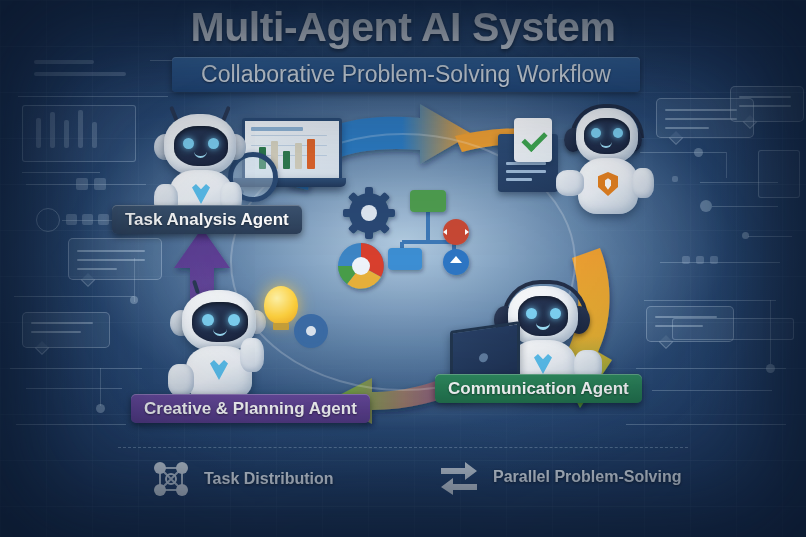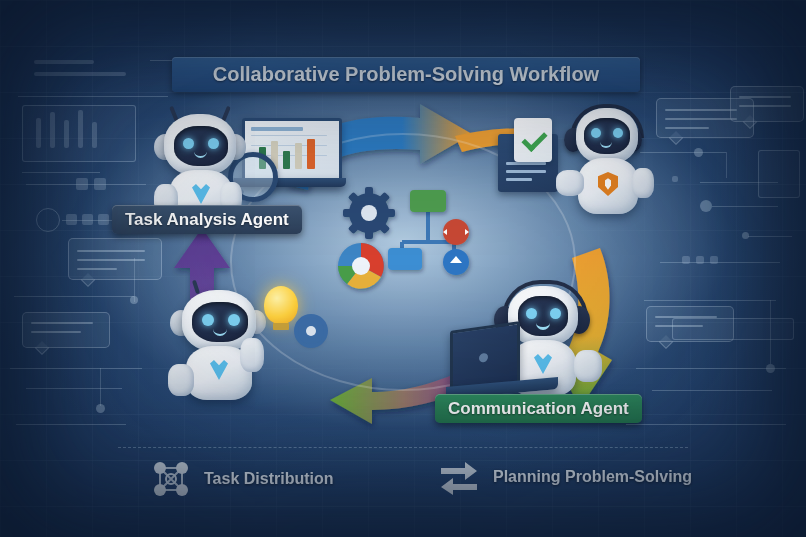--- a/index.html
+++ b/index.html
@@ -48,36 +48,36 @@
     text-shadow: 0 2px 4px rgba(0,0,0,.55), 0 0 18px rgba(120,175,225,.35);
   }
   .subtitle-band {
     position:absolute; left:172px; top:57px; width:468px; height:35px;
     border-radius:4px;
     background: linear-gradient(180deg,#3b6ea8 0%, #2d5a91 45%, #24497b 100%);
     box-shadow: 0 2px 6px rgba(0,0,0,.42), inset 0 1px 0 rgba(255,255,255,.22);
     display:flex; align-items:center; justify-content:center;
   }
   .subtitle-band span {
-    font-size:20px; font-weight:bold; color:#eef5fb;
+    font-size:23px; font-weight:normal; color:#eef5fb;
     text-shadow:0 1px 2px rgba(0,0,0,.5);
   }
   
   .badge {
     position:absolute; height:29px; border-radius:5px;
     display:flex; align-items:center; justify-content:center;
     padding:0 13px; white-space:nowrap;
     font-size:17px; font-weight:bold; color:#fff;
     text-shadow:0 1px 2px rgba(0,0,0,.45);
     box-shadow:0 3px 7px rgba(0,0,0,.45), inset 0 1px 0 rgba(255,255,255,.25);
   }
   .b-data   { left:112px; top:205px; background:linear-gradient(180deg,#3c5470,#2c3f58); }
   .b-dec    { left:497px; top:205px; background:linear-gradient(180deg,#e07c2a,#c9661c); }
   .b-crea   { left:131px; top:394px; background:linear-gradient(180deg,#6a4a9e,#553a85); }
-  .b-comm   { left:435px; top:394px; background:linear-gradient(180deg,#2f8b5e,#23734c); }
+  .b-comm   { left:435px; top:374px; background:linear-gradient(180deg,#2f8b5e,#23734c); }
   
   .robot { position:absolute; }
   .rhead {
     position:absolute; border-radius:46% 46% 44% 44%;
     background:linear-gradient(150deg,#ffffff 0%,#f1f5f9 48%,#c9d4e0 100%);
     box-shadow:0 4px 10px rgba(8,22,44,.42), inset -3px -4px 8px rgba(120,145,175,.40);
   }
   .rface {
     position:absolute; border-radius:44%;
     background:linear-gradient(160deg,#2a3a59 0%,#1c2640 100%);
@@ -460,24 +460,28 @@
         <circle cx="120" cy="76" r="13" fill="#2e76c4"></circle>
         <path d="M 115,46 l -4,0 l 0,-3 l -4,3 l 4,3 l 0,-3 M 125,46 l 4,0 l 0,-3 l 4,3 l -4,3 l 0,-3" fill="#fff"></path>
         <path d="M 120,70 l 6,7 l -12,0 Z" fill="#fff"></path>
       </g>
     </svg>
   </div>
 
   <div class="badge b-data">
     <span>Task Analysis Agent</span>
   </div>
+  <div class="badge b-crea">
+    <span>Creative &amp; Planning Agent</span>
+  </div>
   <div class="badge b-comm">
     <span>Communication Agent</span>
   </div>
 
+  <div class="title">Multi-Agent AI System</div>
   <div class="subtitle-band">
     <span>Collaborative Problem-Solving Workflow</span>
   </div>
 
   <div class="divider"></div>
 
   <div class="legend" style="left:150px;top:458px;text-align:center;">
     <svg width="42" height="42" viewBox="0 0 42 42">
       <g stroke="#c6d4e2" stroke-width="2" fill="none" opacity=".9">
         <path d="M 10,10 L 32,10 L 32,32 L 10,32 Z"></path>
@@ -492,17 +496,17 @@
       </g>
     </svg>
     <span class="legend-label">Task Distribution</span>
   </div>
 
   <div class="legend" style="left:437px;top:458px;">
     <svg width="44" height="38" viewBox="0 0 44 38">
       <path d="M 4,10 L 28,10 L 28,4 L 40,13 L 28,22 L 28,16 L 4,16 Z" fill="#d3dde8"></path>
       <path d="M 40,26 L 16,26 L 16,20 L 4,29 L 16,37 L 16,32 L 40,32 Z" fill="#d3dde8"></path>
     </svg>
-    <span class="legend-label">Planning Problem-Solving</span>
+    <span class="legend-label">Parallel Problem-Solving</span>
   </div>
 
   <div class="vignette"></div>
 </div>
 
 </body></html>

